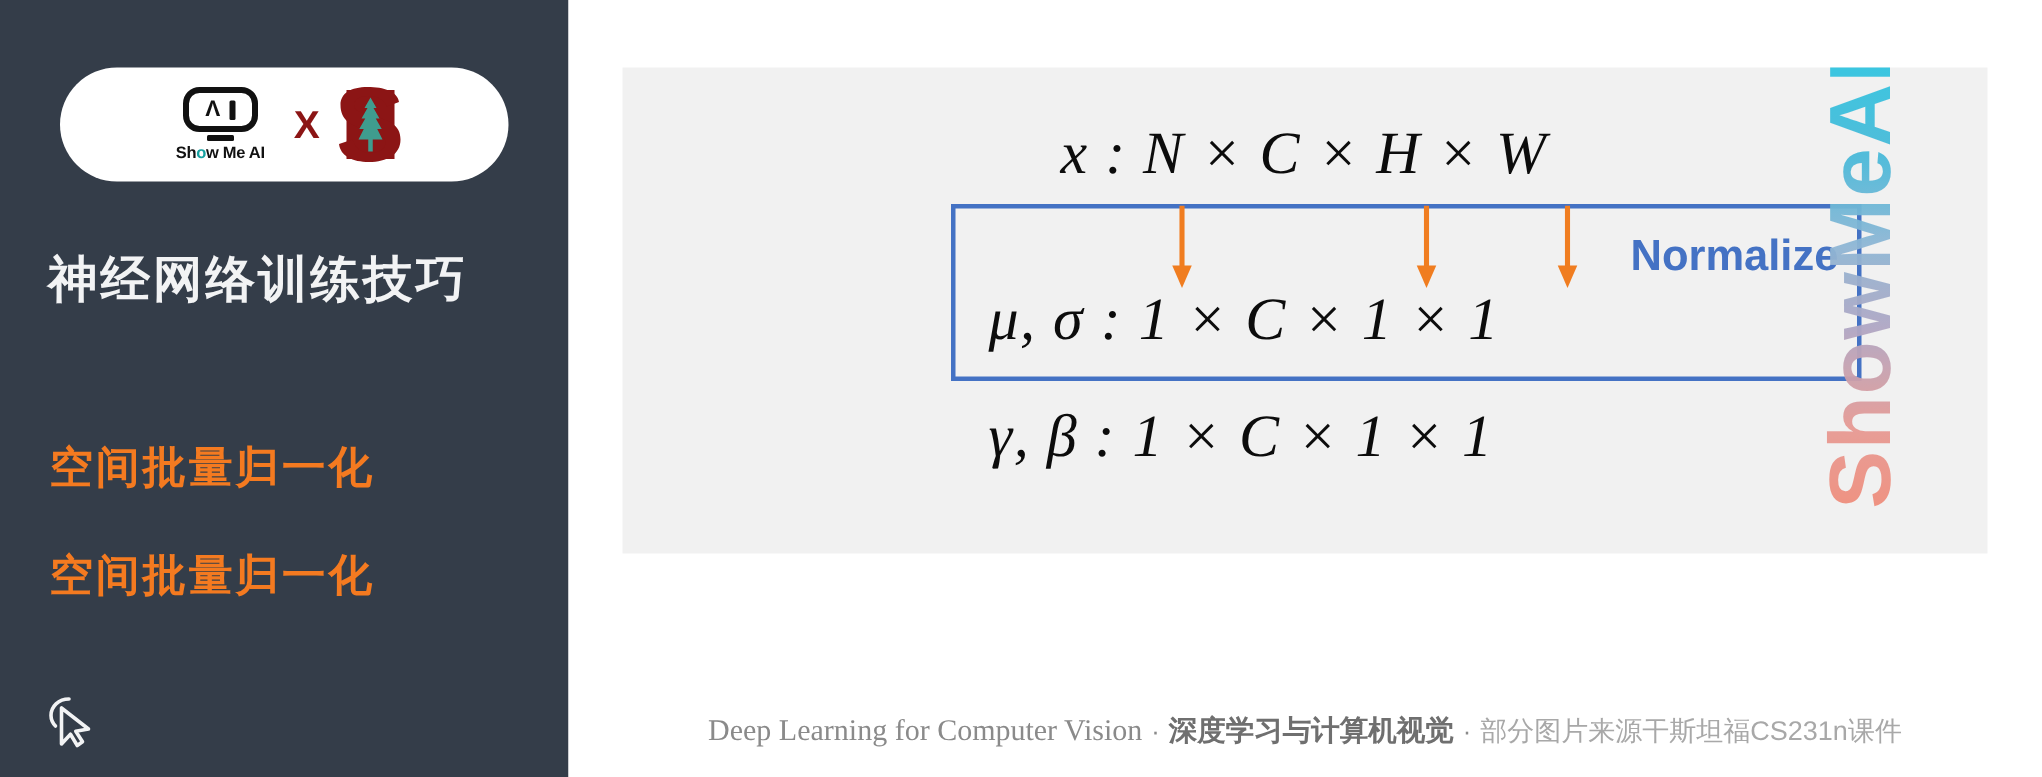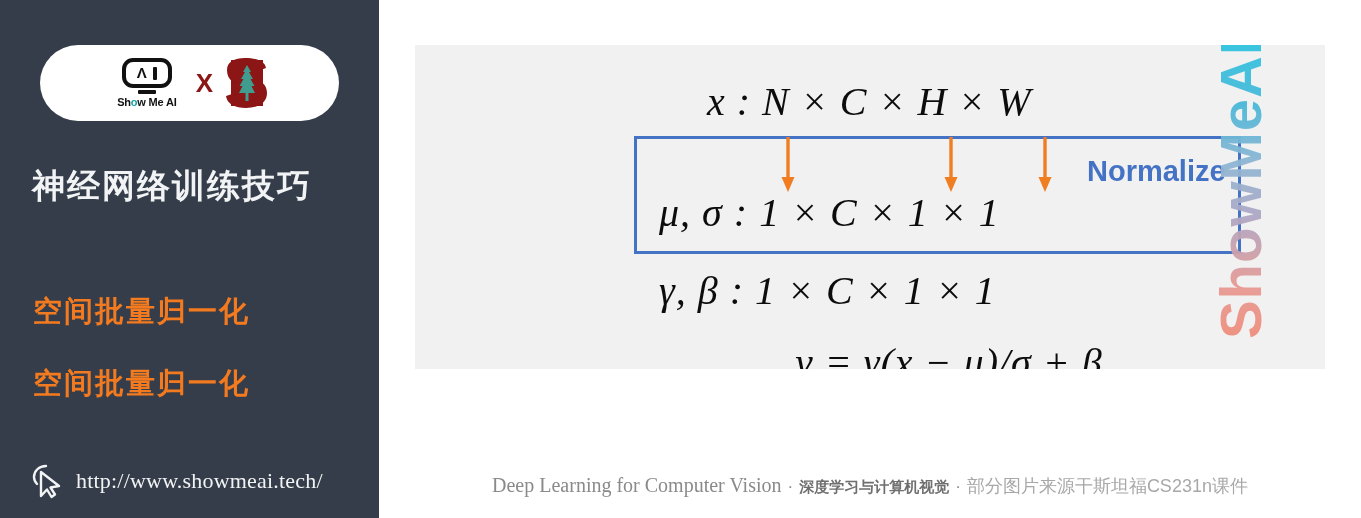--- a/index.html
+++ b/index.html
@@ -307,21 +307,21 @@
   }
   #footer-caption .dot {
     color: #8a8a8a;
     padding: 0 6px;
     font-size: 17px;
   }
   #footer-caption .cn-bold {
     font-family: "Liberation Sans", sans-serif;
     color: #6f6f6f;
     font-weight: 700;
-    font-size: 15px;
+    font-size: 19px;
   }
   #footer-caption .cn-light {
     font-family: "Liberation Sans", sans-serif;
     color: #a8a8a8;
     font-size: 18px;
   }
 </style>
 </head>
 <body>
 
@@ -354,21 +354,20 @@
 
     <div id="course-title">神经网络训练技巧</div>
     <div id="topic-title">空间批量归一化</div>
     <div id="subtopic-title">空间批量归一化</div>
 
     <div id="site-url-row">
       <svg id="cursor-icon" viewBox="0 0 34 36">
         <path d="M16 3 C9 3 4 8 4 14 C4 17 5 19 7 21" fill="none" stroke="#f2f3f4" stroke-width="2.4" stroke-linecap="round"></path>
         <path d="M11 9 L11 33 L17 26.5 L21.5 34 L25 31.5 L20.5 24.5 L29 23 Z" fill="none" stroke="#f2f3f4" stroke-width="2.4" stroke-linejoin="round"></path>
       </svg>
-      <div id="site-url">http://www.showmeai.tech/</div>
     </div>
   </div>
 
   <div id="main">
 
     <div id="slide-panel">
 
       <div class="formula" id="formula-x">x : N × C × H × W</div>
 
       <div id="normalize-box"></div>
@@ -385,21 +384,20 @@
         <line x1="8" y1="0" x2="8" y2="42" stroke="#f07d20" stroke-width="3.4"></line>
         <polygon points="8,55 1.5,40 14.5,40" fill="#f07d20"></polygon>
       </svg>
 
       <div class="formula" id="formula-musigma">μ, σ : 1 × C × 1 × 1</div>
 
       <div id="normalize-label">Normalize</div>
 
       <div class="formula" id="formula-gammabeta">γ, β : 1 × C × 1 × 1</div>
 
-      <div class="formula" id="formula-y">y = γ(x − μ)/σ + β</div>
 
       <div id="vert-watermark">ShowMeAI</div>
 
 
     </div>
 
     <div id="footer-caption">
       <span class="en">Deep Learning for Computer Vision</span><span class="dot">·</span><span class="cn-bold">深度学习与计算机视觉</span><span class="dot">·</span><span class="cn-light">部分图片来源干斯坦福CS231n课件</span>
     </div>
 

